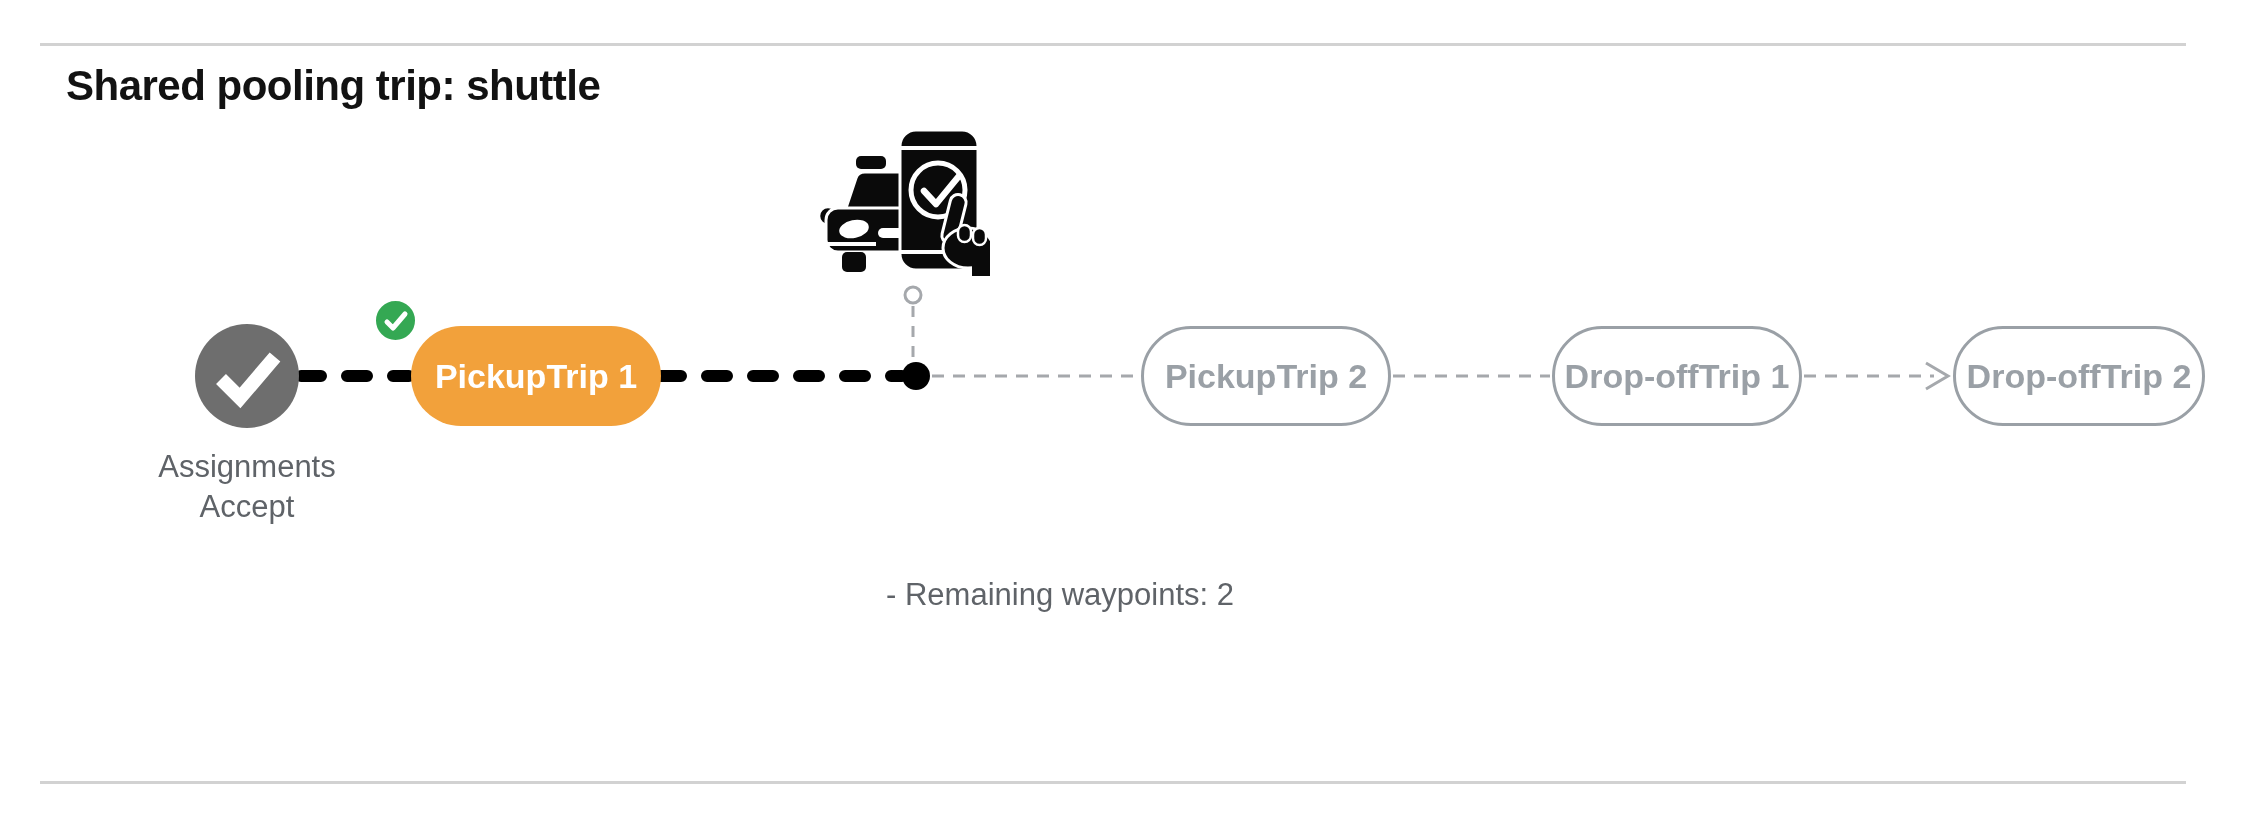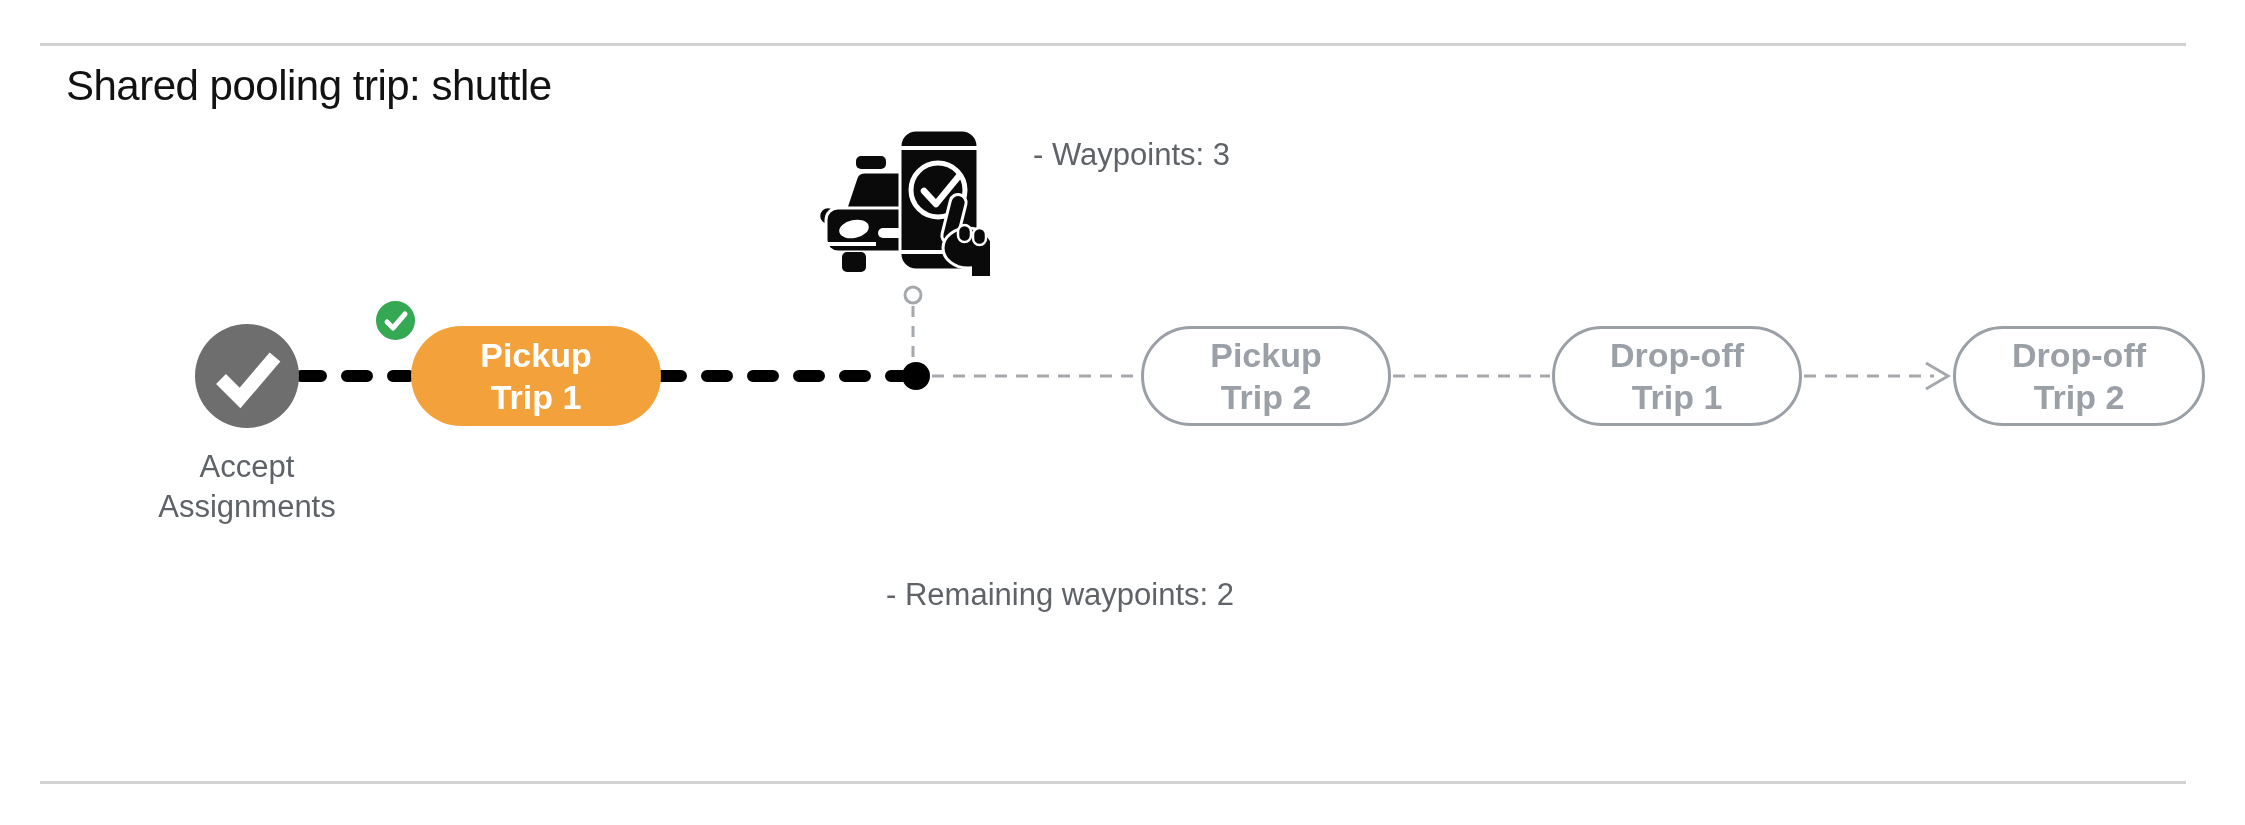--- a/index.html
+++ b/index.html
@@ -9,41 +9,41 @@
   }
   *{box-sizing:border-box; margin:0; padding:0;}
   html,body{background:#ffffff;}
   body{font-family:"Liberation Sans", sans-serif;}
   .canvas{position:relative; width:2245px; height:825px; background:#fff; overflow:hidden;}
 
   .divider{position:absolute; left:40px; width:2146px; height:3px; background:var(--divider);}
   .divider-top{top:43px;}
   .divider-bottom{top:781px;}
 
-  .title{position:absolute; left:66px; top:62px; font-size:42px; font-weight:400;
+  .title{position:absolute; left:66px; top:62px; font-size:42px; font-weight:700;
          color:var(--title-color); letter-spacing:-0.5px;}
 
   .connector-layer{position:absolute; left:0; top:0; width:2245px; height:825px; pointer-events:none;}
   .conn-done{stroke:var(--connector-black); stroke-width:12; stroke-dasharray:20 26; stroke-linecap:round;}
   .current-dot{fill:var(--connector-black);}
   .conn-future{stroke:var(--line-gray); stroke-width:3; stroke-dasharray:12 9;}
   .conn-arrow{stroke:var(--line-gray); stroke-width:3; fill:none;}
   .conn-vert{stroke:var(--line-gray); stroke-width:3; stroke-dasharray:11 9;}
   .vehicle-anchor{fill:#ffffff; stroke:var(--line-gray); stroke-width:3;}
 
   .node-accept{position:absolute; left:195px; top:324px; width:104px; height:104px;
                border-radius:50%; background:var(--node-gray); display:flex; align-items:center; justify-content:center;}
   .node-accept svg{width:104px; height:104px;}
   .node-accept path{stroke:#ffffff; stroke-width:14; fill:none;}
 
   .node-label{position:absolute; left:97px; top:447px; width:300px; text-align:center;
               color:var(--text-gray); font-size:31px; line-height:40px;}
 
   .pill{position:absolute; top:326px; width:250px; height:100px; border-radius:52px;
-        display:flex; flex-direction:column; align-items:center; justify-content:center;
+        display:flex; align-items:center; justify-content:center;
         font-size:34px; font-weight:700; line-height:42px; text-align:right;}
   .pill-active{left:411px; background:var(--accent-orange); color:#ffffff;}
   .pill-future{background:#ffffff; border:3px solid var(--outline-gray); color:var(--outline-gray);}
   .pill-pickup2{left:1141px;} .pill-dropoff1{left:1552px;} .pill-dropoff2{left:1953px; width:252px;}
 
   .badge{position:absolute; left:372px; top:297px; width:47px; height:47px; border-radius:50%;
          background:var(--success-green); border:4px solid #ffffff;
          display:flex; align-items:center; justify-content:center;}
   .badge svg{width:38px; height:38px;}
   .badge path{stroke:#ffffff; stroke-width:5; fill:none; stroke-linecap:round; stroke-linejoin:round;}
@@ -100,31 +100,30 @@
     <g>
       <rect x="126" y="66" width="16" height="50" rx="8" fill="#0a0a0a" stroke="#ffffff" stroke-width="3" transform="rotate(14 134 91)"></rect>
       <ellipse cx="148" cy="120" rx="25" ry="20" fill="#0a0a0a" stroke="#ffffff" stroke-width="3"></ellipse>
       <rect x="138" y="97" width="13" height="17" rx="6.5" fill="#0a0a0a" stroke="#ffffff" stroke-width="2.5"></rect>
       <rect x="153" y="100" width="13" height="17" rx="6.5" fill="#0a0a0a" stroke="#ffffff" stroke-width="2.5"></rect>
       <rect x="152" y="122" width="18" height="26" fill="#0a0a0a"></rect>
     </g>
   </svg>
 
   <div class="vehicle-info">
-    <div class="info-line">- Waypoints: 3</div>
   </div>
 
   <div class="node-accept">
     <svg viewBox="0 0 104 104">
       <path d="M26,55 L45,74 L80,33"></path>
     </svg>
   </div>
   <div class="node-label">
+    <div>Assignments</div>
     <div>Accept</div>
-    <div>Assignments</div>
   </div>
 
   <div class="pill pill-active">
     <div>Pickup</div>
     <div>Trip 1</div>
   </div>
   <div class="badge">
     <svg viewBox="0 0 38 38">
       <path d="M10,20 L16,26 L28,12"></path>
     </svg>

